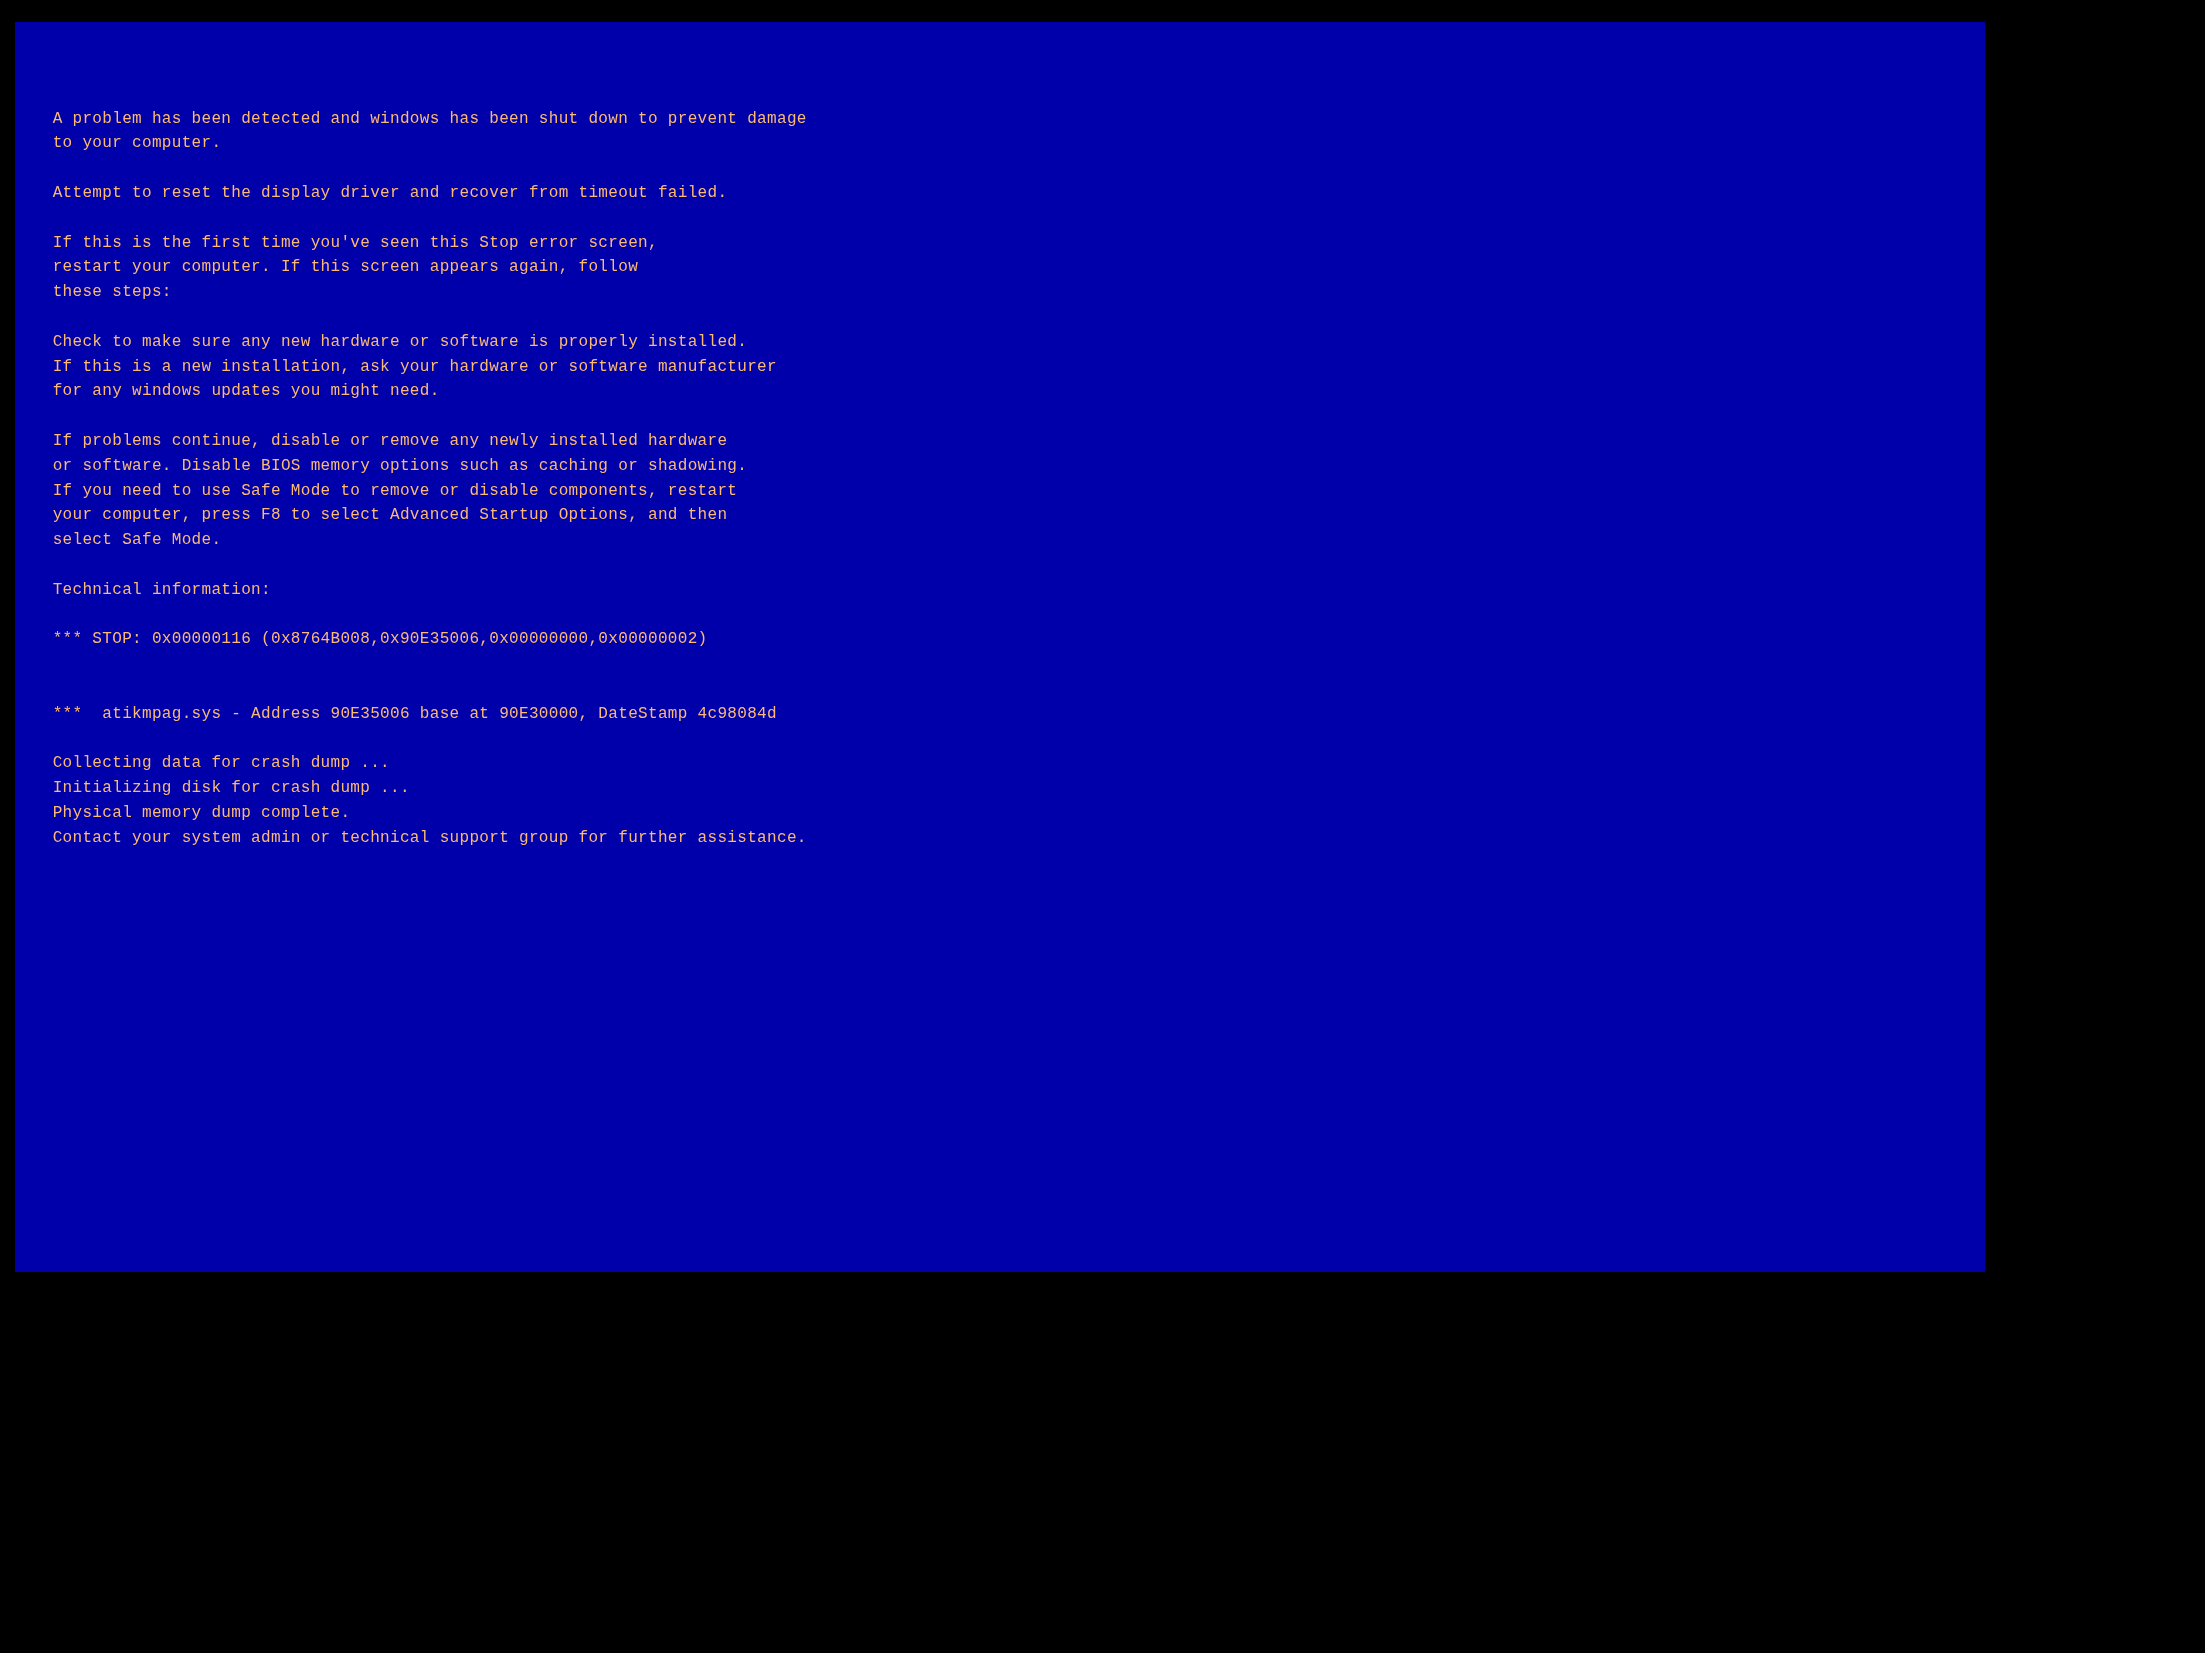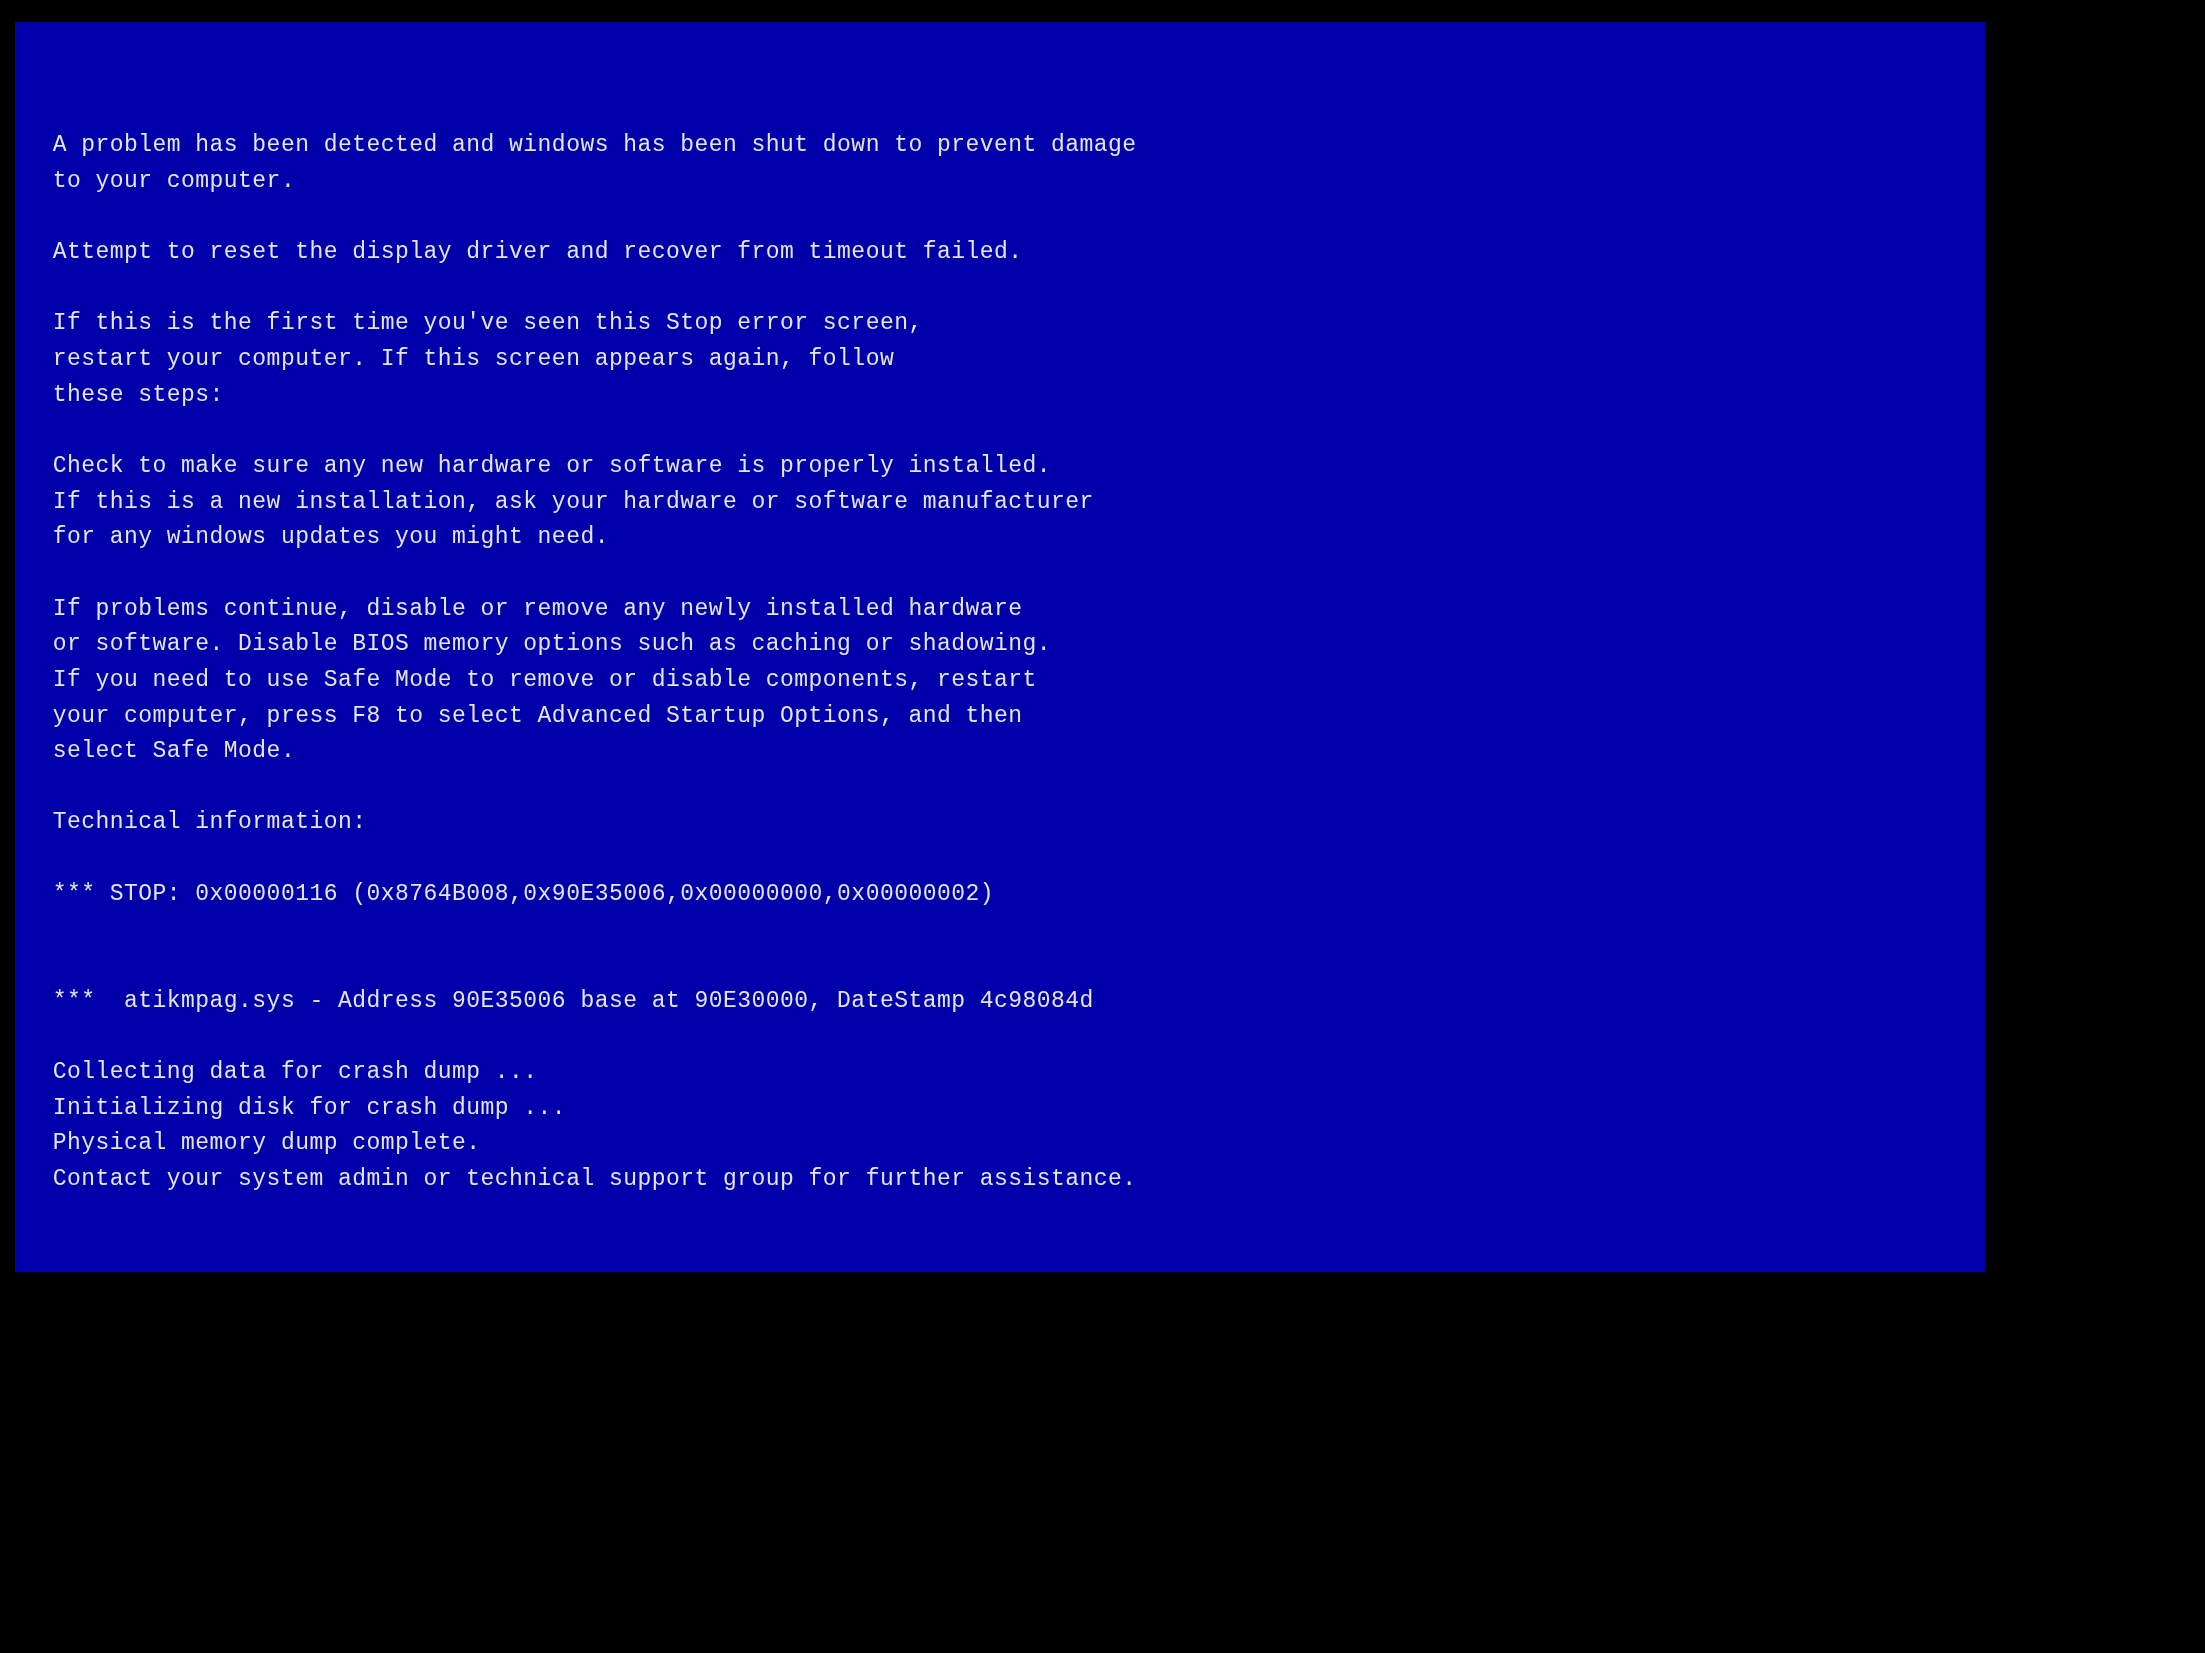--- a/index.html
+++ b/index.html
@@ -32,23 +32,23 @@
     .bsod-screen {
       background-color: #0000AA;
       width: 1970px;
       height: 1250px;
       padding: 35px 38px 35px 38px;
       position: relative;
       overflow: hidden;
     }
 
     .bsod-text {
-      color: #e5e5e5;
+      color: #fdba74;
       font-family: 'Courier New', Courier, monospace;
-      font-size: 23px;
+      font-size: 16px;
       line-height: 1.55;
       white-space: pre-wrap;
       word-break: break-all;
       letter-spacing: 0.02em;
     }
 
     .bsod-text .line {
       display: block;
     }
 

